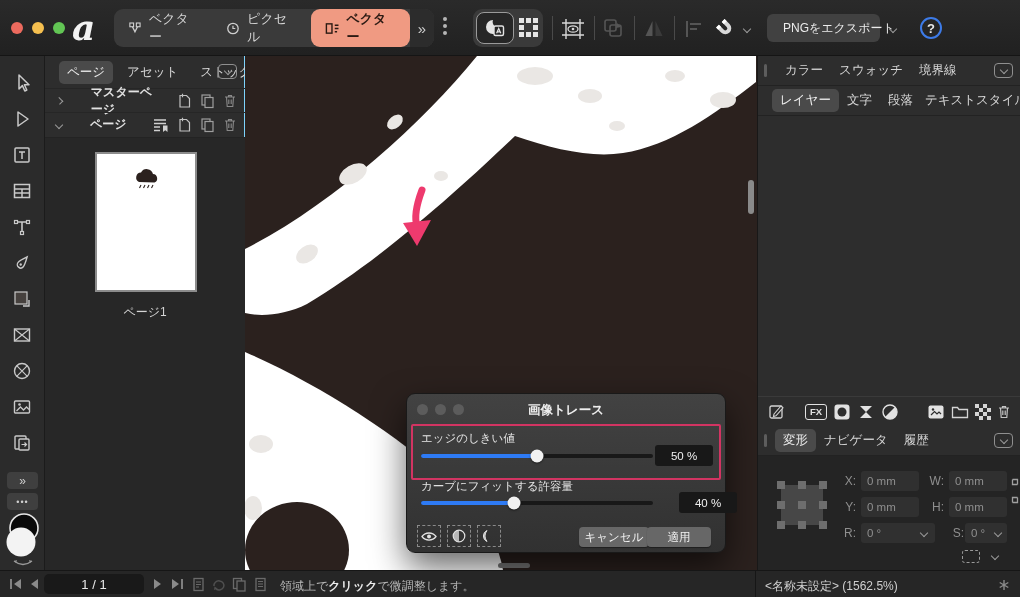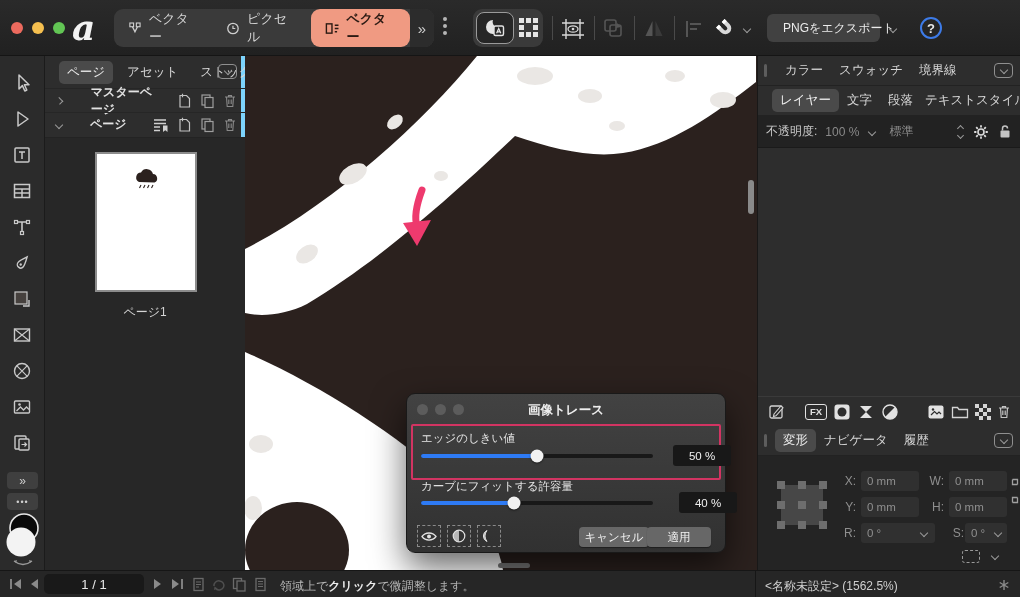--- a/index.html
+++ b/index.html
@@ -28,21 +28,21 @@
   .helpbtn{position:absolute;left:920px;top:17px;width:22px;height:22px;border:2px solid #3d7be8;border-radius:50%;color:#e8e8e8;font-weight:bold;font-size:13px;display:flex;align-items:center;justify-content:center;}
   .chev{display:inline-block;width:6px;height:6px;border-right:1.5px solid #9a9a9a;border-bottom:1.5px solid #9a9a9a;transform:rotate(45deg);}
   .chev.up{transform:rotate(-135deg);}
   .chev.right{transform:rotate(-45deg);}
   
   .main{position:absolute;left:0;top:56px;width:1020px;height:514px;display:flex;}
   .toolstrip{width:45px;background:#2b2b2b;border-right:1px solid #1b1b1b;position:relative;flex:none;}
   .tool{position:absolute;left:0;width:44px;height:30px;display:flex;align-items:center;justify-content:center;}
   .stripbtn{position:absolute;left:7px;width:31px;height:17px;background:#3f3f3f;border-radius:4px;color:#cfcfcf;display:flex;align-items:center;justify-content:center;font-size:12px;}
   
-  .pages{width:200px;background:#2d2d2d;border-right:4px solid #7dd3fc;position:relative;flex:none;}
+  .pages{width:200px;background:#2d2d2d;border-right:1px solid #7dd3fc;position:relative;flex:none;}
   .drag{width:3px;height:13px;background:#5d5d5d;border-radius:2px;}
   .tabpill{padding:3px 8px;border-radius:5px;color:#d6d6d6;font-size:12.5px;white-space:nowrap;}
   .tabpill.sel{background:#4a4a4a;color:#ececec;}
   .vbtn{width:19px;height:15px;border:1.4px solid #8f8f8f;border-radius:4px;display:flex;align-items:center;justify-content:center;}
   .prow{position:absolute;left:0;width:200px;height:24px;display:flex;align-items:center;border-top:1px solid #262626;gap:21px;}
   .prow b{font-size:12px;color:#e2e2e2;font-weight:bold;}
   .thumbarea{position:absolute;left:0;top:81px;width:200px;height:433px;background:#272727;border-top:1px solid #232323;}
   .pagethumb{position:absolute;left:50px;top:14px;width:102px;height:140px;background:#fff;border:2px solid #8c8c8c;}
   .pagelabel{position:absolute;left:0;top:166px;width:200px;text-align:center;color:#d5d5d5;font-size:12px;}
   
@@ -391,21 +391,21 @@
         <span class="dlg-circle" style="left:46px"></span>
         <div class="dlg-title">画像トレース</div>
 
         <div class="hlbox"></div>
         <div class="dlg-label" style="top:37px">エッジのしきい値</div>
         <div class="slider" style="top:55px">
           <div class="sl-track"></div>
             <div class="sl-fill" style="width: 50%;"></div>
             <div class="sl-thumb" style="left: 50%; top: 7px;"></div>
         </div>
-        <div class="valbox" style="left:266px;top:51px">50 %</div>
+        <div class="valbox" style="left:248px;top:51px">50 %</div>
 
         <div class="dlg-label" style="top:85px">カーブにフィットする許容量</div>
         <div class="slider" style="top:102px">
           <div class="sl-track"></div>
             <div class="sl-fill" style="width: 40%;"></div>
             <div class="sl-thumb" style="left: 40%; top: 7px;"></div>
         </div>
         <div class="valbox" style="left:272px;top:98px">40 %</div>
 
         <div class="traceico" style="left:10px">
@@ -444,40 +444,20 @@
             <span class="chev" style="margin-top:-2px"></span>
           </span>
       </div>
       <div class="rtab" style="top:30px">
         <span class="drag" style="margin:0 8px 0 6px"></span>
         <span class="tabpill sel">レイヤー</span>
         <span class="tabpill">文字</span>
         <span class="tabpill">段落</span>
         <span class="tabpill" style="padding:3px 4px">テキストスタイル</span>
 
-      </div>
-      <div class="oprow">
-        <span style="margin-left:8px;color:#c9c9c9">不透明度:</span>
-        <span style="margin-left:8px;color:#8a8a8a">100 %</span>
-        <span class="chev" style="margin-left:10px"></span>
-        <span style="margin-left:14px;color:#8a8a8a">標準</span>
-        <span style="margin-left:auto;display:flex;flex-direction:column;gap:2px;margin-right:10px">
-            <span class="chev up" style="width:5px;height:5px"></span>
-            <span class="chev" style="width:5px;height:5px"></span>
-          </span>
-        <svg width="16" height="16" viewBox="0 0 16 16" style="margin-right:10px">
-            <circle cx="8" cy="8" r="3" fill="none" stroke="#dcdcdc" stroke-width="1.6"></circle>
-            <g stroke="#dcdcdc" stroke-width="1.8">
-              <path d="M8 1.2 V3.4 M8 12.6 V14.8 M1.2 8 H3.4 M12.6 8 H14.8 M3.2 3.2 L4.8 4.8 M11.2 11.2 L12.8 12.8 M12.8 3.2 L11.2 4.8 M4.8 11.2 L3.2 12.8"></path>
-            </g>
-          </svg>
-        <svg width="12" height="15" viewBox="0 0 12 15" style="margin-right:10px">
-            <rect x="1.5" y="6.5" width="9" height="7" rx="1" fill="#c4c4c4"></rect>
-            <path d="M3.5 6.5 V4.5 a2.5 2.5 0 0 1 5 0" fill="none" stroke="#c4c4c4" stroke-width="1.5"></path>
-          </svg>
       </div>
 
 
       <div class="licons">
         <svg width="17" height="17" viewBox="0 0 17 17">
             <rect x="2" y="3" width="12" height="12" rx="1.5" fill="none" stroke="#d4d4d4" stroke-width="1.3"></rect>
             <path d="M6 11 l7 -8 2 1.8 -7 8 -2.5 0.7 Z" fill="#2d2d2d" stroke="#d4d4d4" stroke-width="1.1"></path>
           </svg>
         <span style="width:8px"></span>
         <span style="width:22px;height:16px;border:1.5px solid #e2e2e2;border-radius:3px;display:flex;align-items:center;justify-content:center;font-size:9.5px;font-weight:bold;color:#e2e2e2">

